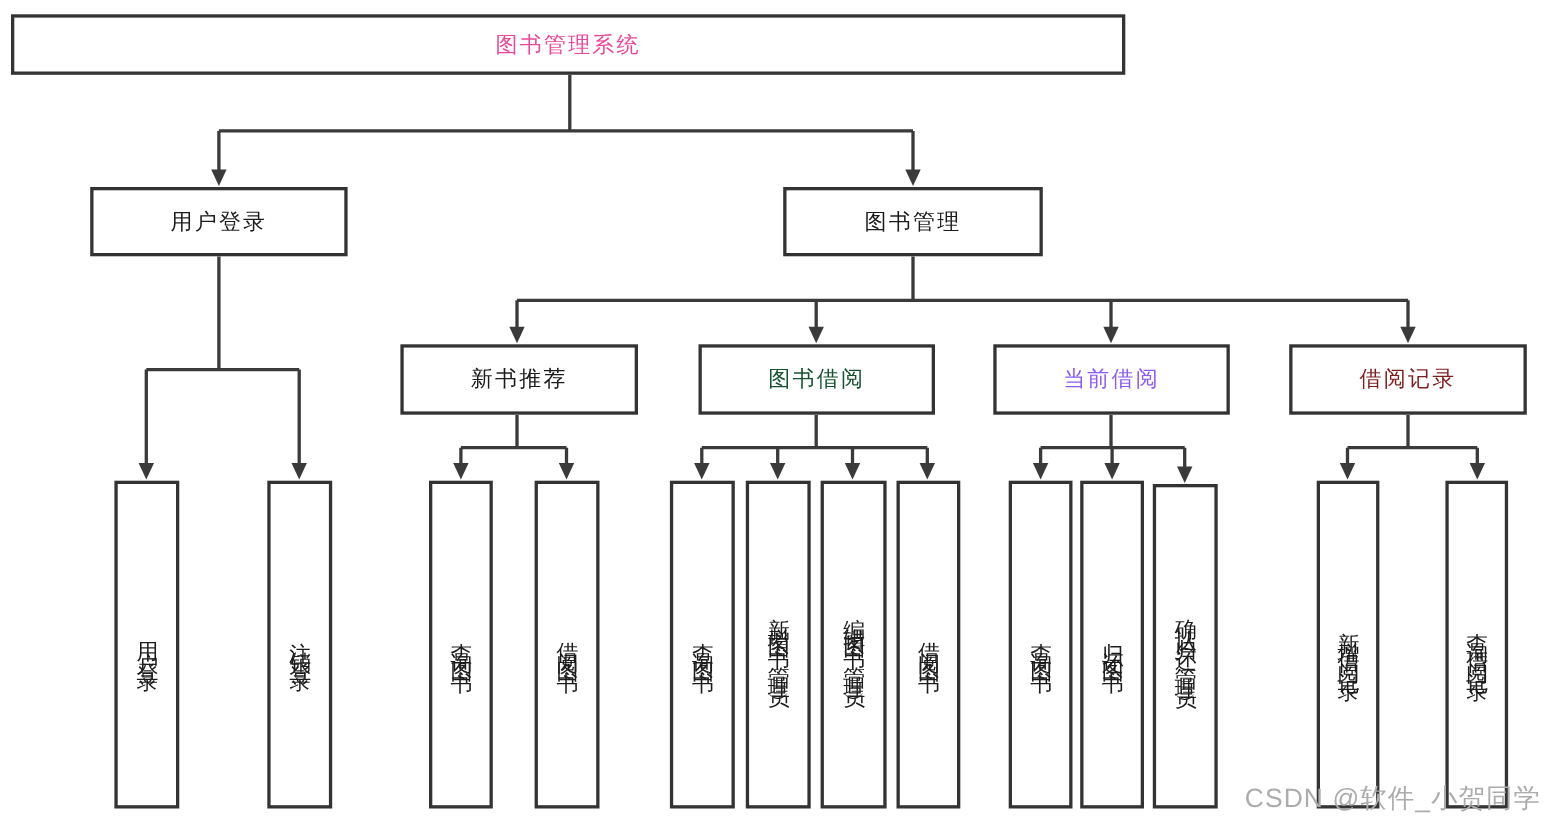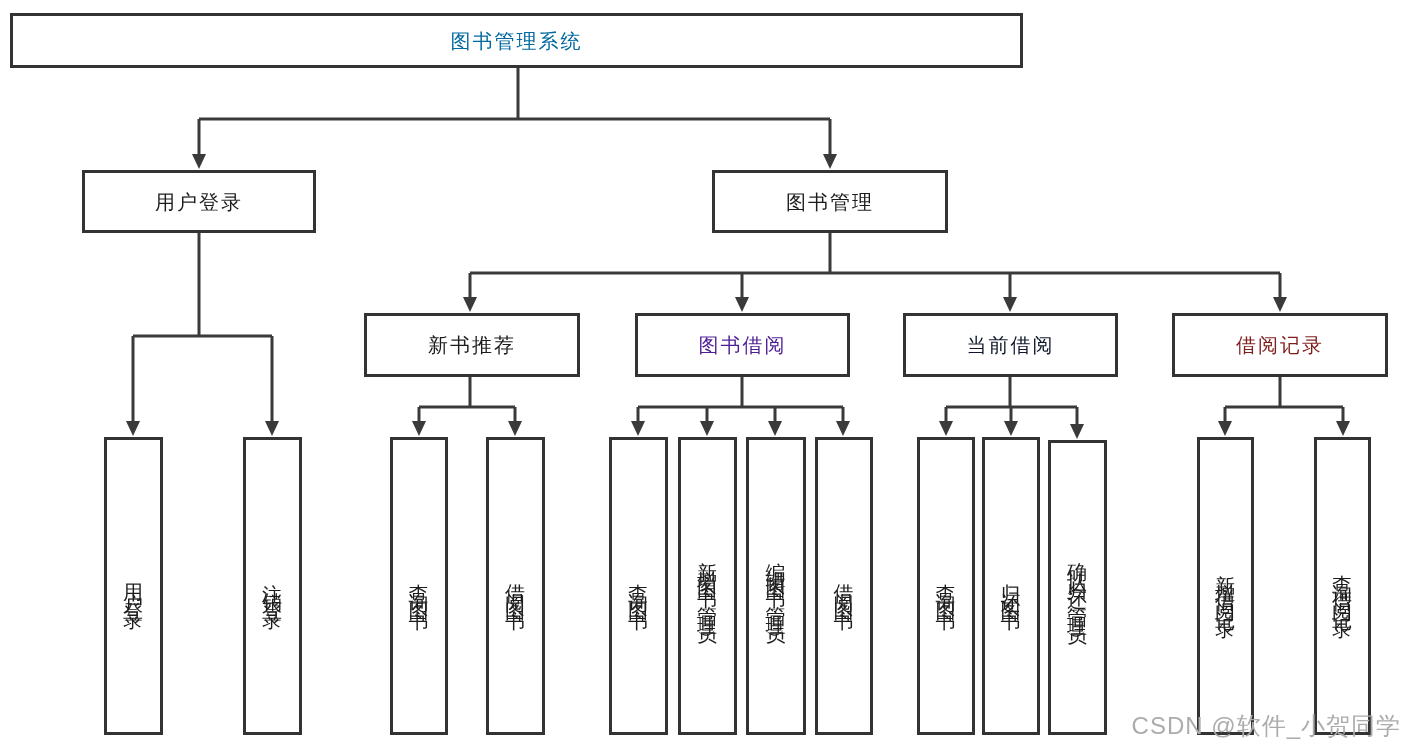--- a/index.html
+++ b/index.html
@@ -81,26 +81,26 @@
       <polygon points="836,421 850,421 843,436" fill="#3a3a3a"></polygon>
       <path d="M 1010 377 L 1010 407 M 946 407 L 1077 407 M 946 407 L 946 424 M 1011 407 L 1011 424 M 1077 407 L 1077 427" fill="none" stroke="#3a3a3a" stroke-width="3"></path>
       <polygon points="939,421 953,421 946,436" fill="#3a3a3a"></polygon>
       <polygon points="1004,421 1018,421 1011,436" fill="#3a3a3a"></polygon>
       <polygon points="1070,424 1084,424 1077,439" fill="#3a3a3a"></polygon>
       <path d="M 1280 377 L 1280 407 M 1225 407 L 1343 407 M 1225 407 L 1225 424 M 1343 407 L 1343 424" fill="none" stroke="#3a3a3a" stroke-width="3"></path>
       <polygon points="1218,421 1232,421 1225,436" fill="#3a3a3a"></polygon>
       <polygon points="1336,421 1350,421 1343,436" fill="#3a3a3a"></polygon>
     </svg>
   <div id="nodes">
-      <div class="node" style="left: 10px; top: 13px; width: 1013px; height: 55px; border-color: rgb(51, 51, 51); color: #0369a1;">图书管理系统</div>
+      <div class="node" style="left: 10px; top: 13px; width: 1013px; height: 55px; border-color: rgb(51, 51, 51); color: #ec4899;">图书管理系统</div>
       <div class="node" style="left: 82px; top: 170px; width: 234px; height: 63px; border-color: rgb(51, 51, 51); color: rgb(28, 28, 28);">用户登录</div>
       <div class="node" style="left: 712px; top: 170px; width: 236px; height: 63px; border-color: rgb(51, 51, 51); color: rgb(28, 28, 28); text-align: right;">图书管理</div>
       <div class="node" style="left: 364px; top: 313px; width: 216px; height: 64px; border-color: rgb(51, 51, 51); color: rgb(28, 28, 28);">新书推荐</div>
-      <div class="node" style="left: 635px; top: 313px; width: 215px; height: 64px; border-color: rgb(51, 51, 51); color: #4c1d95;">图书借阅</div>
-      <div class="node" style="left: 903px; top: 313px; width: 215px; height: 64px; border-color: rgb(51, 51, 51); color: #0f172a;">当前借阅</div>
+      <div class="node" style="left: 635px; top: 313px; width: 215px; height: 64px; border-color: rgb(51, 51, 51); color: #14532d;">图书借阅</div>
+      <div class="node" style="left: 903px; top: 313px; width: 215px; height: 64px; border-color: rgb(51, 51, 51); color: #8b5cf6;">当前借阅</div>
       <div class="node" style="left: 1172px; top: 313px; width: 216px; height: 64px; border-color: rgb(51, 51, 51); color: #7f1d1d;">借阅记录</div>
       <div class="node vertical" style="left: 104px; top: 437px; width: 59px; height: 298px; border-color: rgb(51, 51, 51); color: rgb(28, 28, 28);">用户登录</div>
       <div class="node vertical" style="left: 243px; top: 437px; width: 59px; height: 298px; border-color: rgb(51, 51, 51); color: rgb(28, 28, 28);">注销登录</div>
       <div class="node vertical" style="left: 390px; top: 437px; width: 58px; height: 298px; border-color: rgb(51, 51, 51); color: rgb(28, 28, 28);">查询图书</div>
       <div class="node vertical" style="left: 486px; top: 437px; width: 59px; height: 298px; border-color: rgb(51, 51, 51); color: rgb(28, 28, 28);">借阅图书</div>
       <div class="node vertical" style="left: 609px; top: 437px; width: 59px; height: 298px; border-color: rgb(51, 51, 51); color: rgb(28, 28, 28);">查询图书</div>
       <div class="node vertical" style="left: 678px; top: 437px; width: 59px; height: 298px; border-color: rgb(51, 51, 51); color: rgb(28, 28, 28);">新增图书（管理员）</div>
       <div class="node vertical" style="left: 746px; top: 437px; width: 60px; height: 298px; border-color: rgb(51, 51, 51); color: rgb(28, 28, 28);">编辑图书（管理员）</div>
       <div class="node vertical" style="left: 815px; top: 437px; width: 58px; height: 298px; border-color: rgb(51, 51, 51); color: rgb(28, 28, 28);">借阅图书</div>
       <div class="node vertical" style="left: 917px; top: 437px; width: 58px; height: 298px; border-color: rgb(51, 51, 51); color: rgb(28, 28, 28);">查询图书</div>

